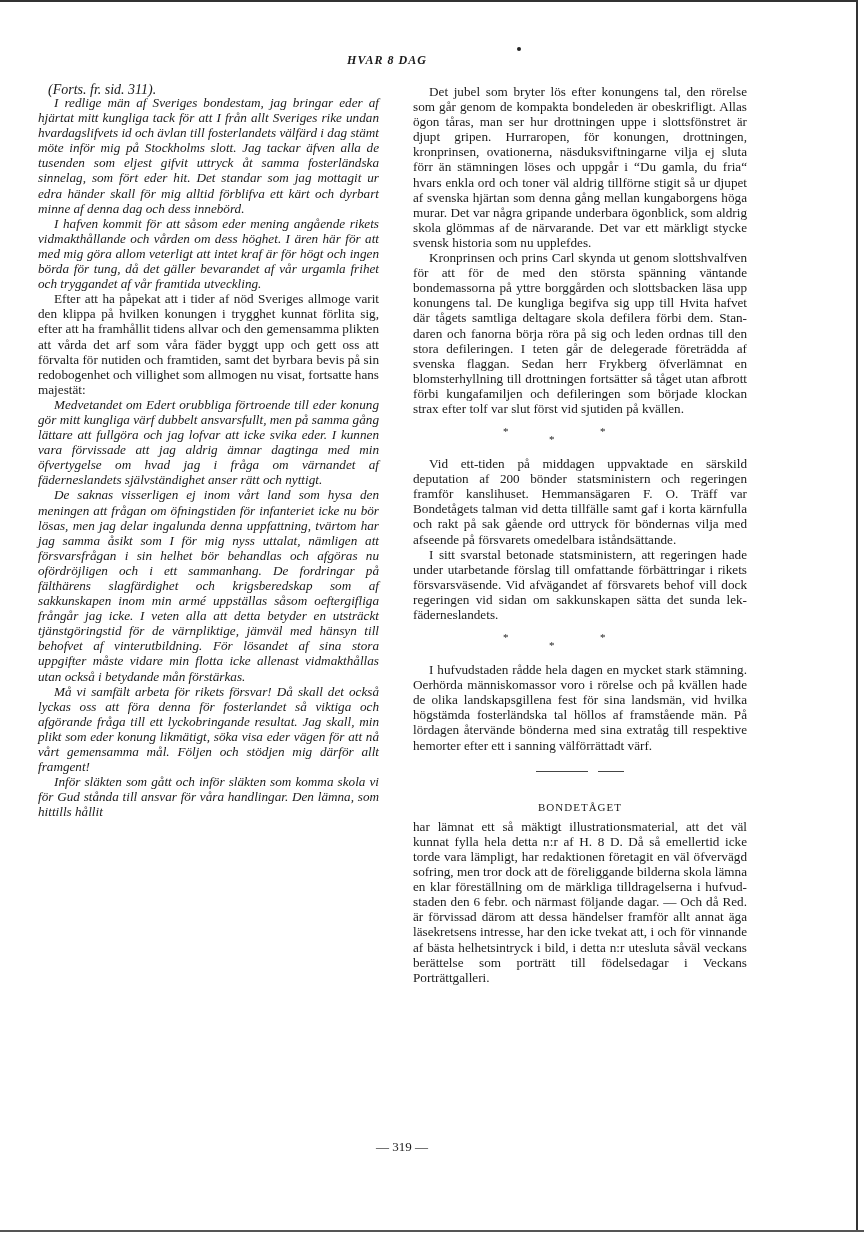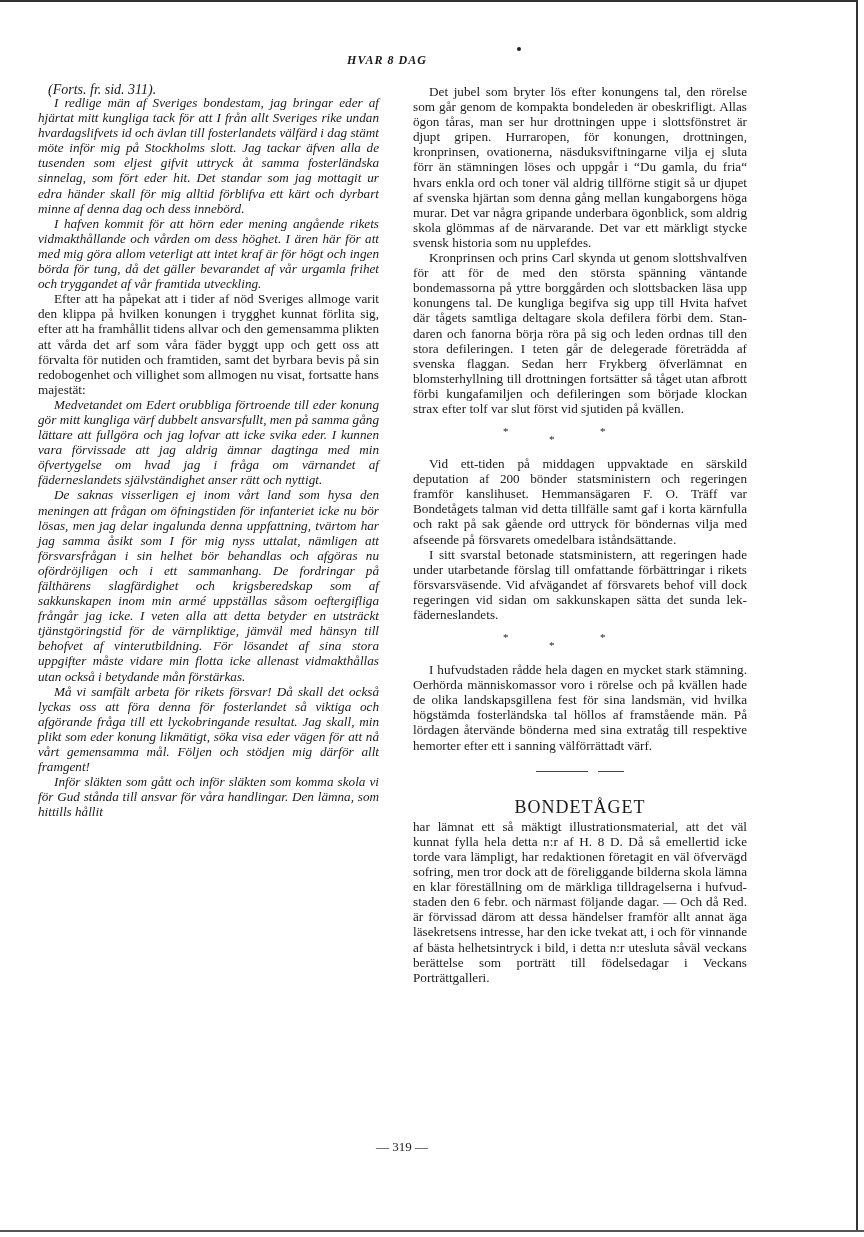--- a/index.html
+++ b/index.html
@@ -15,39 +15,39 @@
   .col-right { left: 413px; width: 334px; }
   .col p { margin: 0; text-indent: 16px; }
   .col p.noindent { text-indent: 0; }
   .col p.it { font-style: italic; }
   .col p.gap { margin-top: 0; }
   .forts { font-style: italic; font-size: 14px; line-height: 11px; margin-left: 10px; }
   .stars { position: relative; height: 32px; margin: 4px 0 4px; }
   .stars span { position: absolute; font-size: 11px; }
   .rule { display: flex; justify-content: center; gap: 10px; margin: 18px 0 28px; }
   .rule i { display: block; height: 1px; background: #444; }
-  .title-sec { text-align: center; font-size: 18px; letter-spacing: 1px; margin: 0 0 4px; }
+  .title-sec { text-align: center; font-size: 11px; letter-spacing: 1px; margin: 0 0 4px; }
   .pagenum { position: absolute; left: 0; top: 1139px; width: 864px; text-align: center; font-size: 13px; margin-left: -30px; }
 </style>
 </head>
 <body>
 
 <div class="frame-top"></div>
 <div class="frame-right"></div>
 <div class="frame-bottom"></div>
 
 <div class="header">
   <span>HVAR 8 DAG</span>
 </div>
 <div class="header-dot"></div>
 
 <div class="col col-left">
   <div class="forts">(Forts. fr. sid. 311).</div>
   <p class="it gap">I redlige män af Sveriges bondestam, jag bringar eder af hjärtat mitt kungliga tack för att I från allt Sveriges rike undan hvar­dagslifvets id och ävlan till fosterlandets välfärd i dag stämt möte inför mig på Stockholms slott. Jag tackar äfven alla de tusenden som eljest gif­vit uttryck åt samma fosterländska sinnelag, som fört eder hit. Det standar som jag mottagit ur edra händer skall för mig alltid förblifva ett kärt och dyrbart minne af denna dag och dess inne­börd.</p>
-  <p class="it">I hafven kommit för att hörn eder mening an­gående rikets vidmakthållande och vården om dess höghet. I ären här för att med mig göra allom veterligt att intet kraf är för högt och ingen börda för tung, då det gäller bevarandet af vår urgamla frihet och tryggandet af vår framtida utveckling.</p>
+  <p class="it">I hafven kommit för att såsom eder mening an­gående rikets vidmakthållande och vården om dess höghet. I ären här för att med mig göra allom veterligt att intet kraf är för högt och ingen börda för tung, då det gäller bevarandet af vår urgamla frihet och tryggandet af vår framtida utveckling.</p>
   <p class="gap">Efter att ha påpekat att i tider af nöd Sveriges allmoge varit den klippa på hvilken konungen i trygghet kunnat förlita sig, efter att ha framhållit tidens allvar och den gemensamma plikten att vårda det arf som våra fäder byggt upp och gett oss att förvalta för nutiden och framtiden, samt det byrbara bevis på sin redobogenhet och villighet som allmo­gen nu visat, fortsatte hans majestät:</p>
   <p class="it gap">Medvetandet om Edert orubbliga förtroende till eder konung gör mitt kungliga värf dubbelt an­svarsfullt, men på samma gång lättare att full­göra och jag lofvar att icke svika eder. I kun­nen vara förvissade att jag aldrig ämnar dagtinga med min öfvertygelse om hvad jag i fråga om värnandet af fäderneslandets självstän­dighet anser rätt och nyttigt.</p>
   <p class="it">De saknas visserligen ej inom vårt land som hysa den meningen att frågan om öfningstiden för infanteriet icke nu bör lösas, men jag delar ingalunda denna uppfattning, tvärtom har jag samma åsikt som I för mig nyss uttalat, näm­ligen att försvarsfrågan i sin helhet bör behandlas och afgöras nu ofördröjligen och i ett sammanhang. De fordringar på fälthärens slagfärdighet och krigsberedskap som af sakkunskapen inom min armé uppställas såsom oeftergifliga frångår jag icke. I veten alla att detta betyder en utsträckt tjänstgöringstid för de värnpliktige, jämväl med hänsyn till behofvet af vinterutbildning. För lösan­det af sina stora uppgifter måste vidare min flotta icke allenast vidmakthållas utan också i betydande mån förstärkas.</p>
   <p class="it">Må vi samfält arbeta för rikets försvar! Då skall det också lyckas oss att föra denna för fos­terlandet så viktiga och afgörande fråga till ett lyckobringande resultat. Jag skall, min plikt som eder konung likmätigt, söka visa eder vägen för att nå vårt gemensamma mål. Följen och stödjen mig därför allt framgent!</p>
   <p class="it">Inför släkten som gått och inför släkten som komma skola vi för Gud stånda till ansvar för våra handlingar. Den lämna, som hittills hållit</p>
 </div>
 
 <div class="col col-right">
   <p class="gap">Det jubel som bryter lös efter konungens tal, den rörelse som går genom de kompakta bondeleden är obeskrifligt. Allas ögon tåras, man ser hur drott­ningen uppe i slottsfönstret är djupt gripen. Hurra­ropen, för konungen, drottningen, kronprinsen, ova­tionerna, näsduksviftningarne vilja ej sluta förr än stämningen löses och uppgår i “Du gamla, du fria“ hvars enkla ord och toner väl aldrig tillförne stigit så ur djupet af svenska hjärtan som denna gång mellan kungaborgens höga murar. Det var några gripande underbara ögonblick, som aldrig skola glömmas af de närvarande. Det var ett märkligt stycke svensk historia som nu upplefdes.</p>
   <p>Kronprinsen och prins Carl skynda ut genom slottshvalfven för att för de med den största spän­ning väntande bondemassorna på yttre borggården och slottsbacken läsa upp konungens tal. De kung­liga begifva sig upp till Hvita hafvet där tågets samtliga deltagare skola defilera förbi dem. Stan­daren och fanorna börja röra på sig och leden ord­nas till den stora defileringen. I teten går de dele­gerade företrädda af svenska flaggan. Sedan herr Frykberg öfverlämnat en blomsterhyllning till drott­ningen fortsätter så tåget utan afbrott förbi kunga­familjen och defileringen som började klockan strax efter tolf var slut först vid sjutiden på kvällen.</p>

